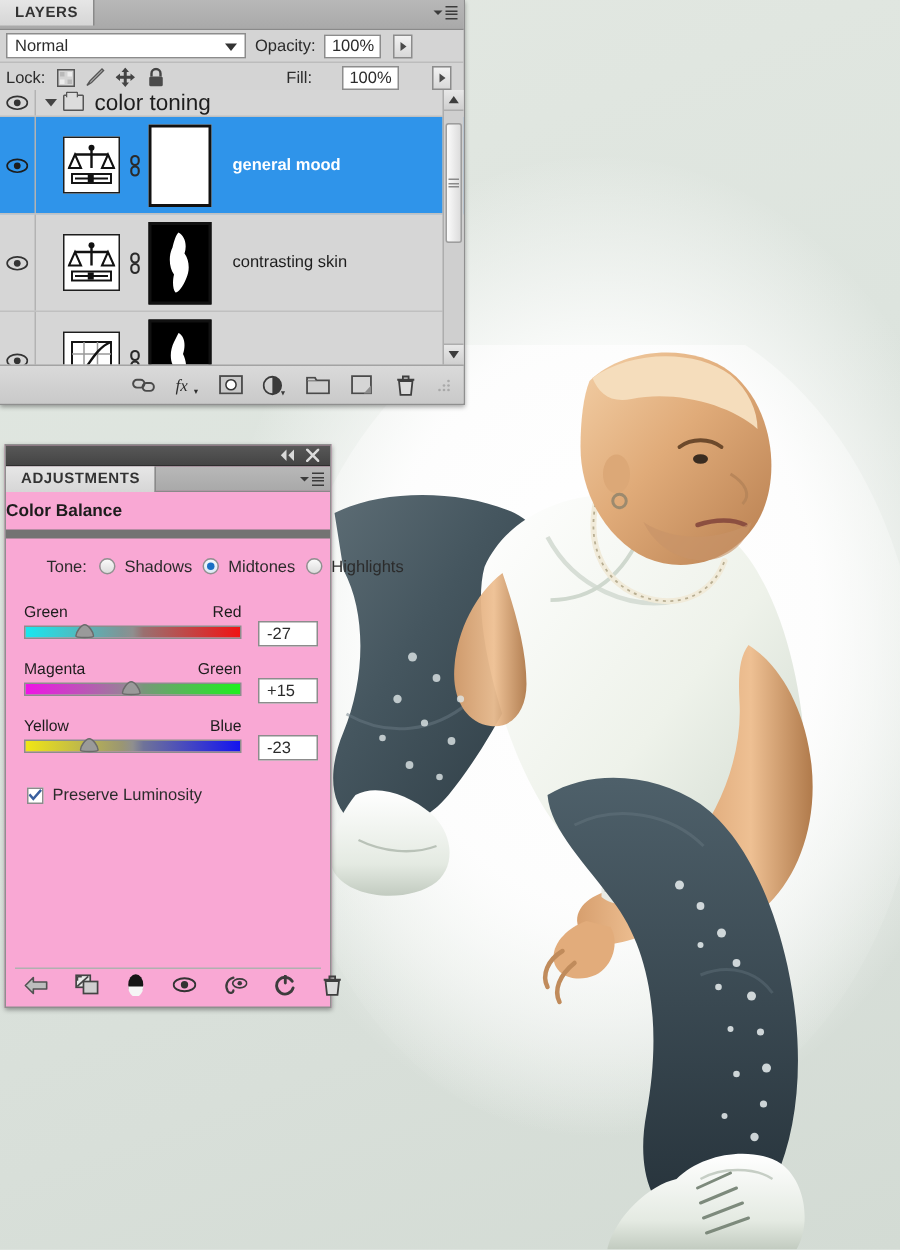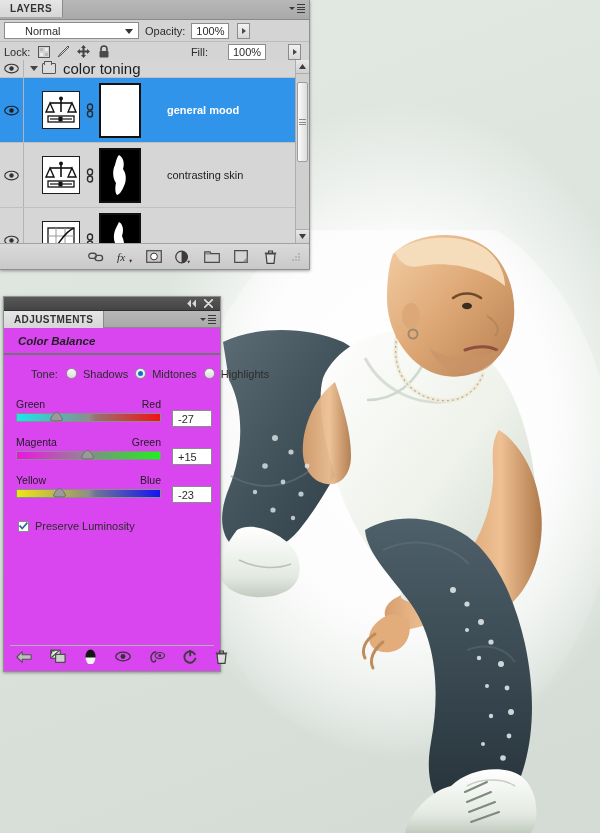--- a/index.html
+++ b/index.html
@@ -52,22 +52,22 @@
   }
   .menu-lines { display:inline-block; width:9px; }
   .menu-lines i { display:block; height:1px; background:#3b3b3b; margin:1.5px 0; }
   .menu-tri { width:0;height:0;border-left:3px solid transparent;border-right:3px solid transparent;border-top:3px solid #3b3b3b; margin-right:1px;}
 
   .blendrow {
     height:22px; display:flex; align-items:center; padding:0 4px; gap:6px;
     background:#d4d4d4; border-bottom:1px solid #bcbcbc;
   }
   .combo {
-    width:135px; height:17px; background:#fff; border:1px solid #8c8c8c;
-    display:flex; align-items:center; padding:0 20px; font-size:11px; position:relative;
+    width:160px; height:17px; background:#fff; border:1px solid #8c8c8c;
+    display:flex; align-items:center; padding:0 5px; font-size:11px; position:relative;
   }
   .combo .caret { position:absolute; right:5px; top:6px; width:0;height:0;
     border-left:4px solid transparent;border-right:4px solid transparent;border-top:5px solid #333;}
   .lbl { font-size:11px; color:#2b2b2b; }
   .numbox {
     width:38px; height:16px; background:#fff; border:1px solid #8c8c8c;
     display:flex; align-items:center; justify-content:center; font-size:11px;
   }
   .spin {
     width:13px; height:16px; border:1px solid #8c8c8c; background:linear-gradient(#f2f2f2,#d8d8d8);
@@ -107,21 +107,21 @@
   .thumb-adj {
     width:38px;height:38px;background:#fff;border:1px solid #1d1d1d; margin-left:18px;
     display:flex;align-items:center;justify-content:center;
   }
   .link-ic { width:9px;height:16px; margin:0 5px; display:flex;align-items:center;justify-content:center;}
   .thumb-mask {
     width:42px;height:55px;border:2px solid #111; background:#fff;
     display:flex;align-items:center;justify-content:center; overflow:hidden;
   }
   .thumb-mask.black { background:#000; }
-  .layer-name { margin-left:26px; font-size:11px; color:#1d1d1d; }
+  .layer-name { margin-left:14px; font-size:11px; color:#1d1d1d; }
   .layer-row.selected .layer-name { color:#ffffff; font-weight:bold; }
 
   
   .vscroll {
     position:absolute; right:0; top:60px; bottom:26px; width:14px;
     background:#cfcfcf; border-left:1px solid #adadad;
   }
   .vs-btn { height:14px; display:flex;align-items:center;justify-content:center;
             background:linear-gradient(#e8e8e8,#cfcfcf); border-bottom:1px solid #adadad;}
   .vs-btn.bot { position:absolute; bottom:0; left:0; right:0; border-bottom:none; border-top:1px solid #adadad;}
@@ -133,28 +133,28 @@
 
   .panel-footer {
     position:absolute; left:0; right:0; bottom:0; height:26px;
     background:linear-gradient(#dadada,#c9c9c9); border-top:1px solid #a3a3a3;
     display:flex; align-items:center; justify-content:flex-end; gap:13px; padding-right:8px;
   }
   .ficon { width:16px; height:16px; display:flex; align-items:center; justify-content:center; }
   .grip-dots { width:10px;height:10px; opacity:.55; }
 
   
-  #adjust-panel { left:3px; top:296px; width:218px; height:376px; background:#d946ef; }
+  #adjust-panel { left:3px; top:296px; width:218px; height:376px; background:#f9a8d4; }
   .adj-titlebar {
     height:14px; background:linear-gradient(#585858,#444); display:flex; align-items:center;
     justify-content:flex-end; gap:6px; padding-right:6px; border-bottom:1px solid #2e2e2e;
   }
   .tb-ic { width:11px;height:10px; display:flex;align-items:center;justify-content:center; color:#d9d9d9; font-size:9px;}
   .adj-tabstrip { height:17px; background:linear-gradient(#b8b8b8,#a9a9a9); border-bottom:1px solid #8a8a8a; position:relative;}
-  .adj-title { padding:7px 0 6px 14px; font-size:11.5px; font-weight:bold; color:#1d1d1d; border-bottom:2px solid #737373;font-style:italic;}
+  .adj-title { padding:7px 0 6px 0; font-size:11.5px; font-weight:bold; color:#1d1d1d; border-bottom:6px solid #737373;}
 
   .tone-row { display:flex; padding:12px 0 4px 27px; gap:8px; }
   .tone-label { font-size:11px; padding-top:1px; }
   .radio-group { display:flex; flex-direction:row; gap:7px; }
   .radio-item { display:flex; align-items:center; gap:6px; font-size:11px; }
   .radio {
     width:11px;height:11px;border-radius:50%;
     background:linear-gradient(#fafafa,#dcdcdc); border:1px solid #909090;
     display:flex;align-items:center;justify-content:center;
   }

